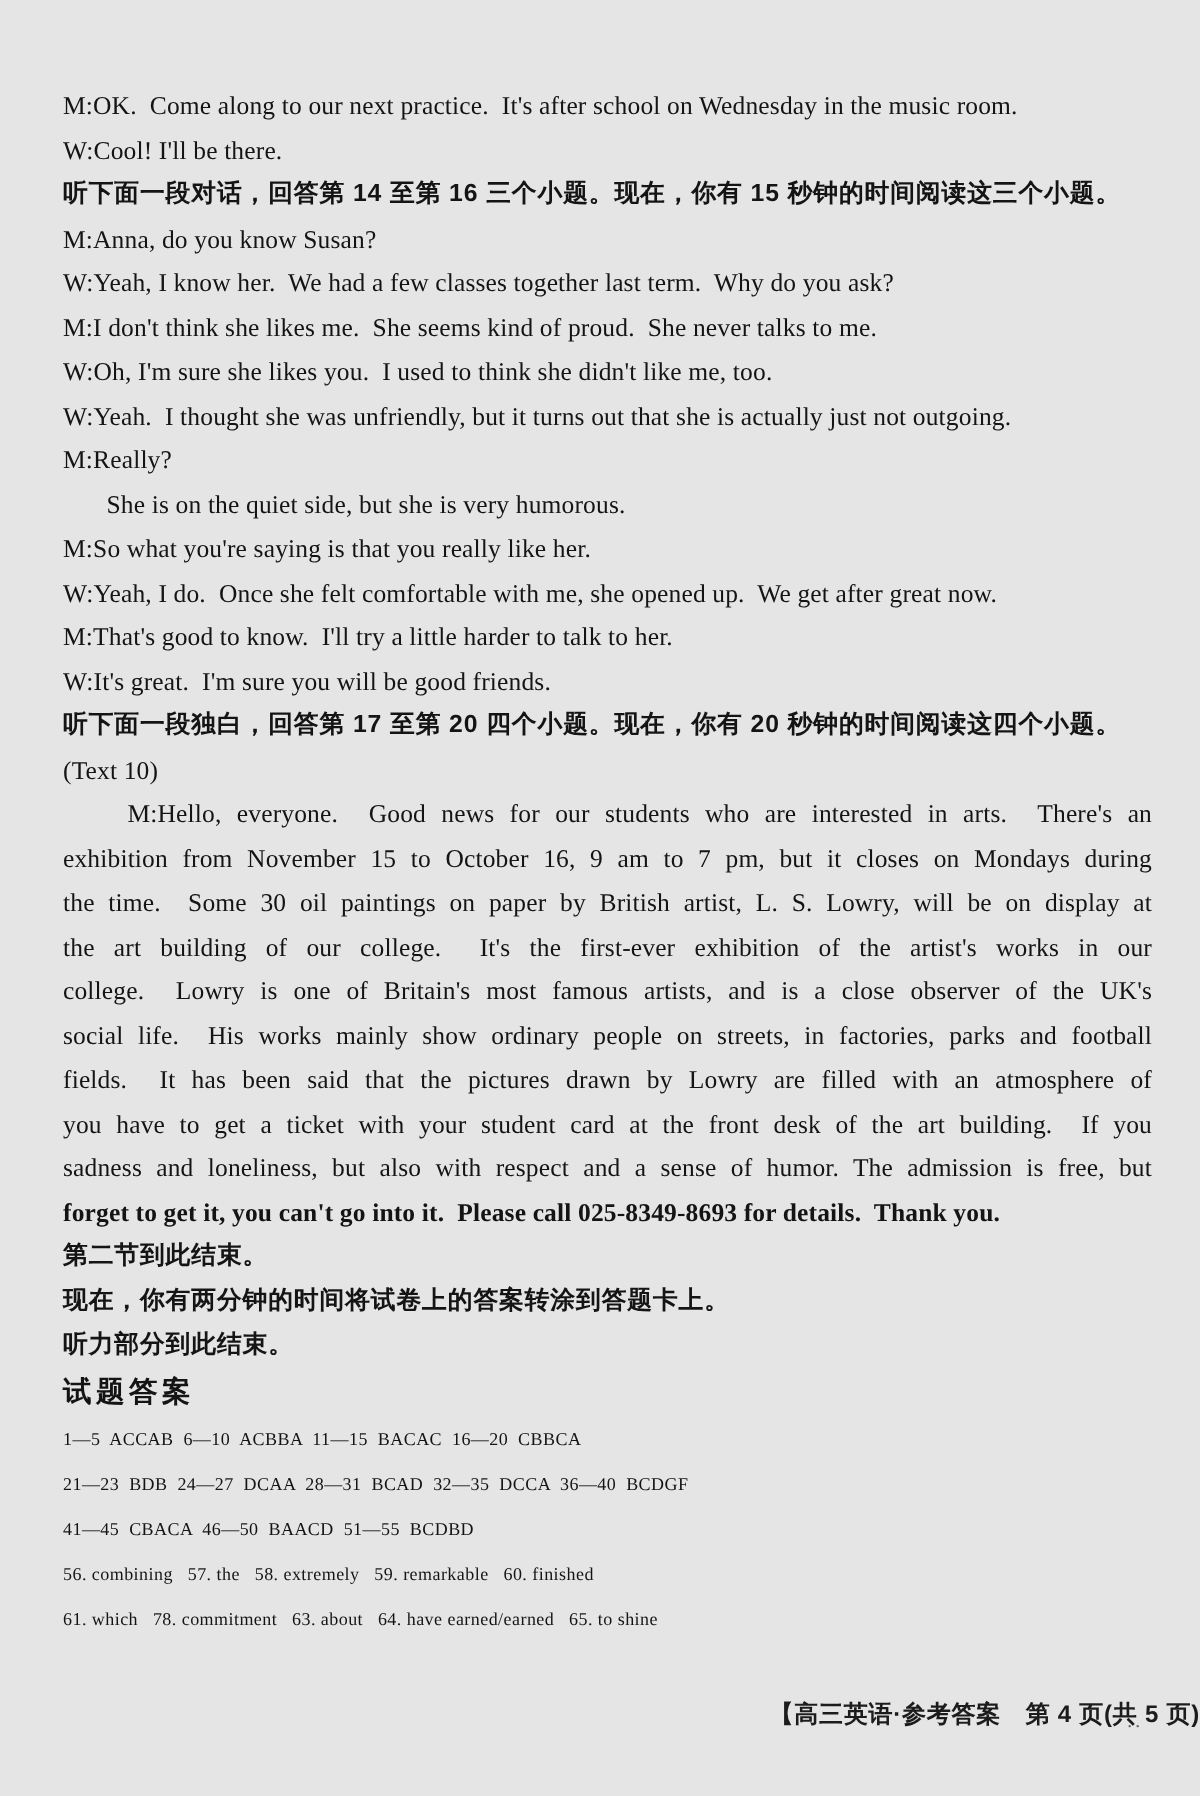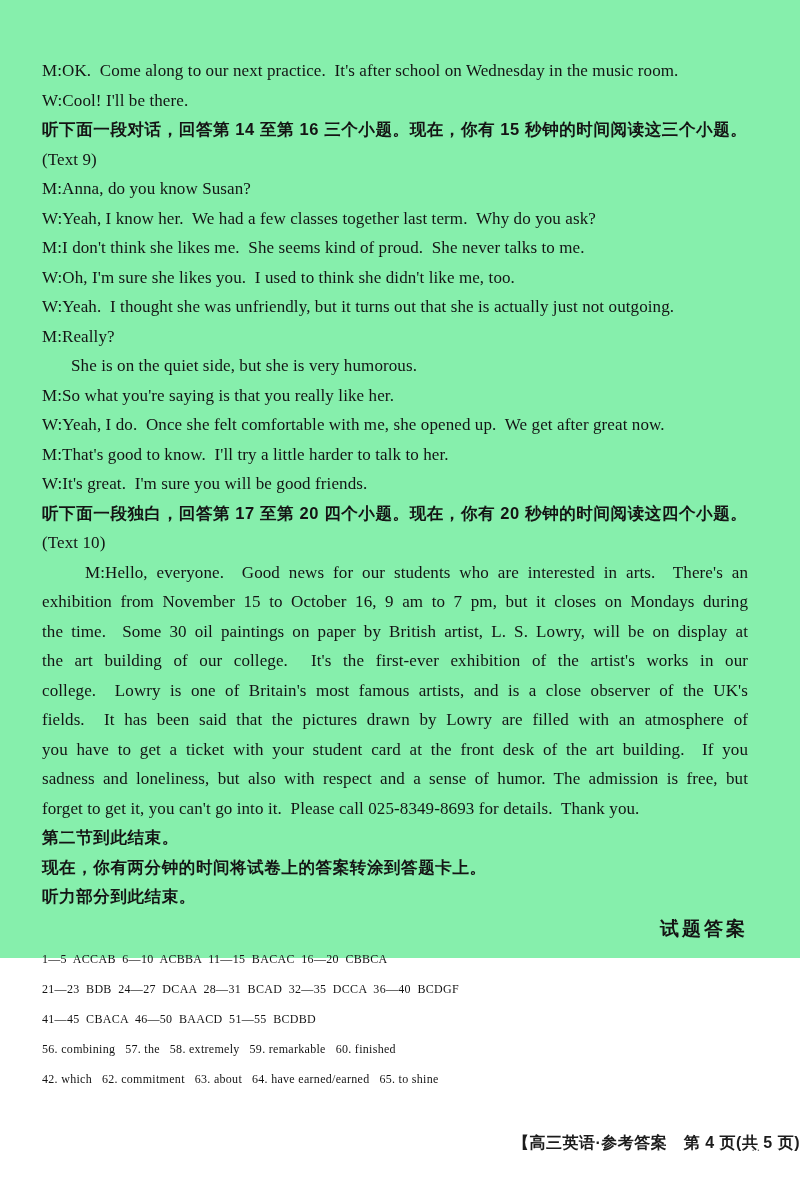--- a/index.html
+++ b/index.html
@@ -4,46 +4,46 @@
 <style>
   html, body { margin: 0; padding: 0; background: #ffffff; }
   body {
     width: 800px; height: 1197px;
     font-family: "Liberation Serif", serif;
     color: #141414;
     overflow: hidden;
   }
   .page {
     box-sizing: border-box;
-    width: 800px; height: 958px;
-    padding: 56px 52px 0 42px;
+    width: 800px; height: 1197px;
+    padding: 56px 32px 0 42px;
     position: relative;
-    background: #86efac;
+    background: #e5e5e5;
   }
   .line {
     font-size: 17px;
     line-height: 29.5px;
     white-space: pre-wrap;
     letter-spacing: 0.1px;
   }
   
   .cn {
     font-family: "Liberation Sans", sans-serif;
     font-weight: 600;
     font-size: 16.5px;
     letter-spacing: 0.6px;
   }
   
   .cont { padding-left: 29px; }
   
   .mline { text-align: justify; text-align-last: justify; }
   .mfirst { text-indent: 43px; }
-  .mlast { text-align: center; text-align-last: left; }
+  .mlast { text-align: center; text-align-last: left; font-weight: bold; }
   .heading {
-    text-align: right;
+    text-align: left;
     font-family: "Liberation Sans", sans-serif;
     font-weight: 700;
     font-size: 19px;
     line-height: 31px;
     letter-spacing: 3px;
     margin-top: 1px;
   }
   .ans {
     font-size: 12px;
     line-height: 30px;
@@ -71,21 +71,20 @@
 </style>
 </head>
 <body>
 
 <div class="page">
 
   <div class="line">M:OK.  Come along to our next practice.  It's after school on Wednesday in the music room.</div>
   <div class="line">W:Cool! I'll be there.</div>
 
   <div class="line cn">听下面一段对话，回答第 14 至第 16 三个小题。现在，你有 15 秒钟的时间阅读这三个小题。</div>
-  <div class="line">(Text 9)</div>
 
   <div class="line">M:Anna, do you know Susan?</div>
   <div class="line">W:Yeah, I know her.  We had a few classes together last term.  Why do you ask?</div>
   <div class="line">M:I don't think she likes me.  She seems kind of proud.  She never talks to me.</div>
   <div class="line">W:Oh, I'm sure she likes you.  I used to think she didn't like me, too.</div>
   <div class="line">W:Yeah.  I thought she was unfriendly, but it turns out that she is actually just not outgoing.</div>
   <div class="line">M:Really?</div>
   <div class="line cont">She is on the quiet side, but she is very humorous.</div>
   <div class="line">M:So what you're saying is that you really like her.</div>
   <div class="line">W:Yeah, I do.  Once she felt comfortable with me, she opened up.  We get after great now.</div>
@@ -93,33 +92,34 @@
   <div class="line">W:It's great.  I'm sure you will be good friends.</div>
 
   <div class="line cn">听下面一段独白，回答第 17 至第 20 四个小题。现在，你有 20 秒钟的时间阅读这四个小题。</div>
   <div class="line">(Text 10)</div>
 
   <div class="line mline mfirst">M:Hello, everyone.  Good news for our students who are interested in arts.  There's an</div>
   <div class="line mline">exhibition from November 15 to October 16, 9 am to 7 pm, but it closes on Mondays during</div>
   <div class="line mline">the time.  Some 30 oil paintings on paper by British artist, L. S. Lowry, will be on display at</div>
   <div class="line mline">the art building of our college.  It's the first-ever exhibition of the artist's works in our</div>
   <div class="line mline">college.  Lowry is one of Britain's most famous artists, and is a close observer of the UK's</div>
+  <div class="line mline">social life.  His works mainly show ordinary people on streets, in factories, parks and football</div>
   <div class="line mline">fields.  It has been said that the pictures drawn by Lowry are filled with an atmosphere of</div>
   <div class="line mline">you have to get a ticket with your student card at the front desk of the art building.  If you</div>
   <div class="line mline">sadness and loneliness, but also with respect and a sense of humor. The admission is free, but</div>
   <div class="line mline mlast">forget to get it, you can't go into it.  Please call 025-8349-8693 for details.  Thank you.</div>
 
   <div class="line cn">第二节到此结束。</div>
   <div class="line cn">现在，你有两分钟的时间将试卷上的答案转涂到答题卡上。</div>
   <div class="line cn">听力部分到此结束。</div>
 
   <div class="heading">试题答案</div>
 
   <div class="line ans">1—5  ACCAB  6—10  ACBBA  11—15  BACAC  16—20  CBBCA</div>
   <div class="line ans">21—23  BDB  24—27  DCAA  28—31  BCAD  32—35  DCCA  36—40  BCDGF</div>
   <div class="line ans">41—45  CBACA  46—50  BAACD  51—55  BCDBD</div>
   <div class="line ans">56. combining   57. the   58. extremely   59. remarkable   60. finished</div>
-  <div class="line ans">42. which   62. commitment   63. about   64. have earned/earned   65. to shine</div>
+  <div class="line ans">61. which   78. commitment   63. about   64. have earned/earned   65. to shine</div>
 
   <div class="footer">【高三英语·参考答案　第 4 页(共 5 页)</div>
   <div class="artifact">..</div>
 
 </div>
 
 </body></html>

